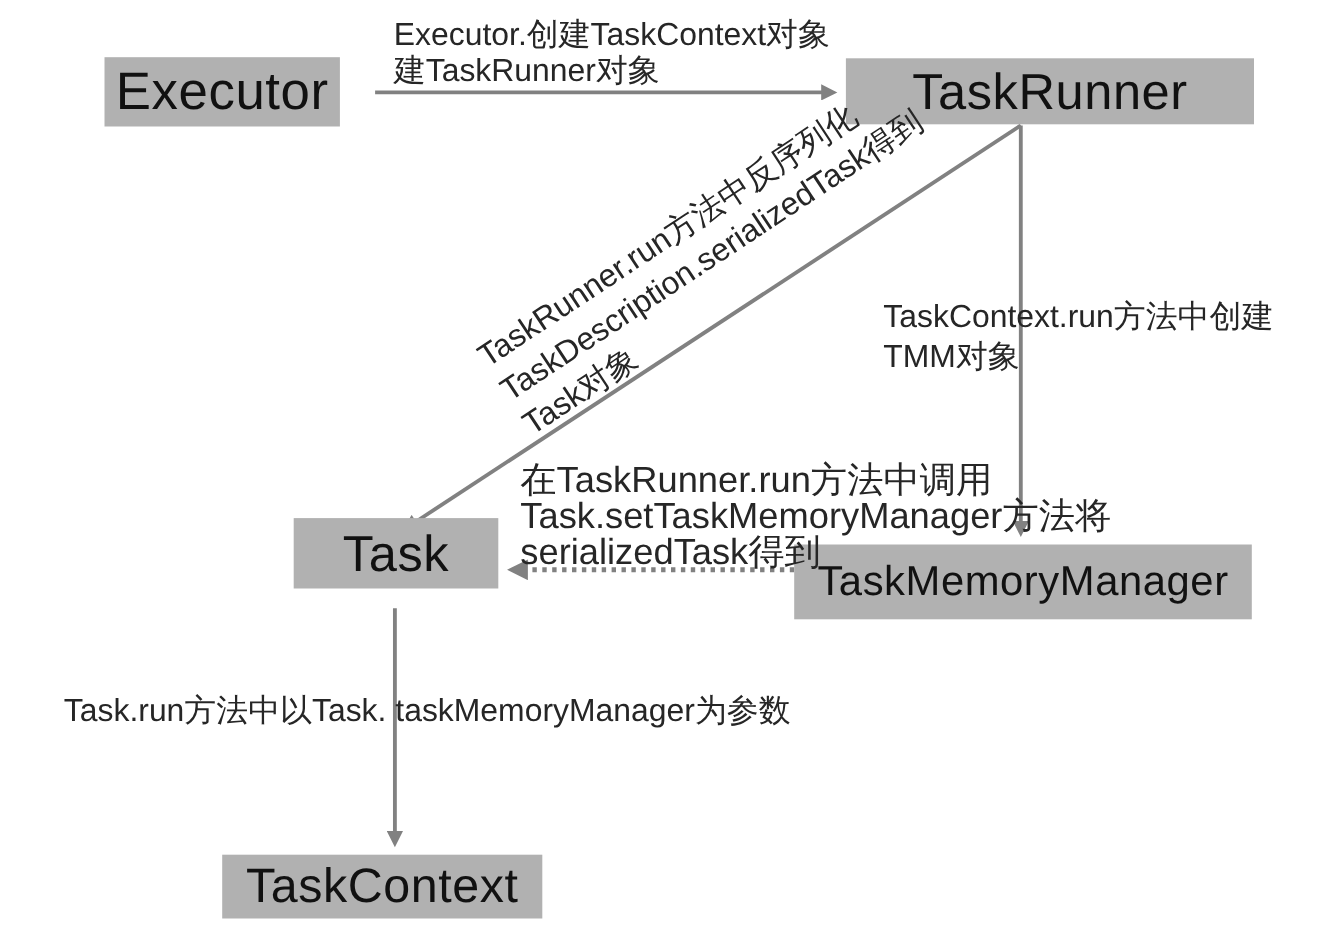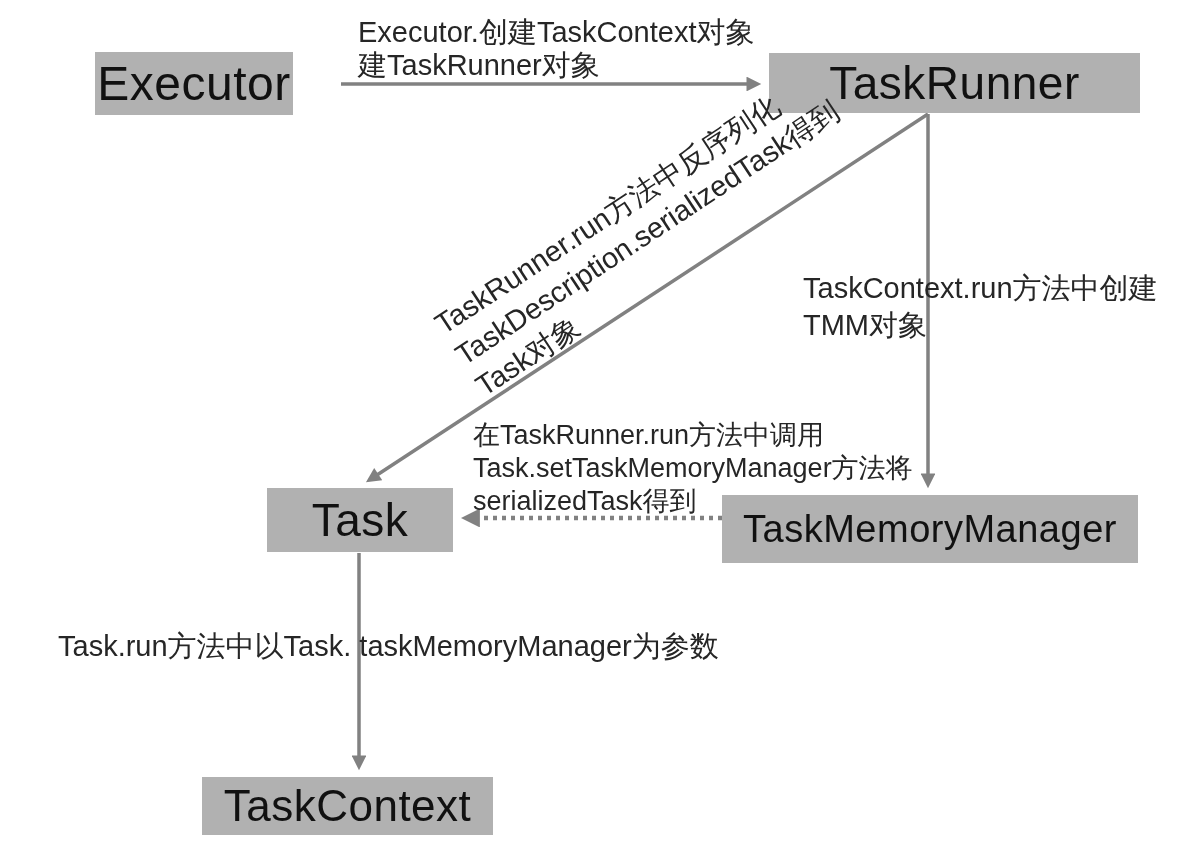--- a/index.html
+++ b/index.html
@@ -19,38 +19,38 @@
   .arrowhead { fill: var(--arrow); }
   .node {
     position: absolute;
     background: var(--box-fill);
     color: var(--box-text);
     display: flex; align-items: center; justify-content: center;
     font-weight: 400;
     letter-spacing: 0.5px;
     white-space: nowrap;
   }
-  .node-executor   { left:  95px; top:  52px; width: 198px; height: 63px; font-size: 48px; }
+  .node-executor   { left:  95px; top:  52px; width: 214px; height: 63px; font-size: 48px; }
   .node-taskrunner { left: 769px; top:  53px; width: 371px; height: 60px; font-size: 46px; }
-  .node-task       { left: 267px; top: 488px; width: 186px; height: 64px; font-size: 46px; }
+  .node-task       { left: 267px; top: 471px; width: 186px; height: 64px; font-size: 46px; }
   .node-tmm        { left: 722px; top: 495px; width: 416px; height: 68px; font-size: 38px; }
   .node-taskcontext{ left: 202px; top: 777px; width: 291px; height: 58px; font-size: 44px; }
   .edge-label {
     position: absolute;
     color: var(--label);
     font-size: 29px;
     line-height: 33px;
     white-space: nowrap;
   }
   .edge-label span { display: block; }
   .label-launch       { left: 358px; top: 16px; }
   .label-deserialize  { left: 428px; top: 312px; line-height: 37px;
                         transform: rotate(-33.5deg); transform-origin: 0 0; }
   .label-create-tmm   { left: 803px; top: 270px; line-height: 37px; }
-  .label-set-tmm      { left: 473px; top: 419px; font-size: 27px; line-height: 33px; }
+  .label-set-tmm      { left: 473px; top: 419px; font-size: 33px; line-height: 33px; }
   .label-create-ctx   { left:  58px; top: 628px; line-height: 36px; }
 </style>
 </head>
 <body>
 
 <div id="canvas">
 
   <svg id="wires" viewBox="0 0 1200 858" xmlns="http://www.w3.org/2000/svg">
     <defs>
       <marker id="ah" viewBox="0 0 10 10" refX="1" refY="5" markerWidth="4.6" markerHeight="4.2" orient="auto">

